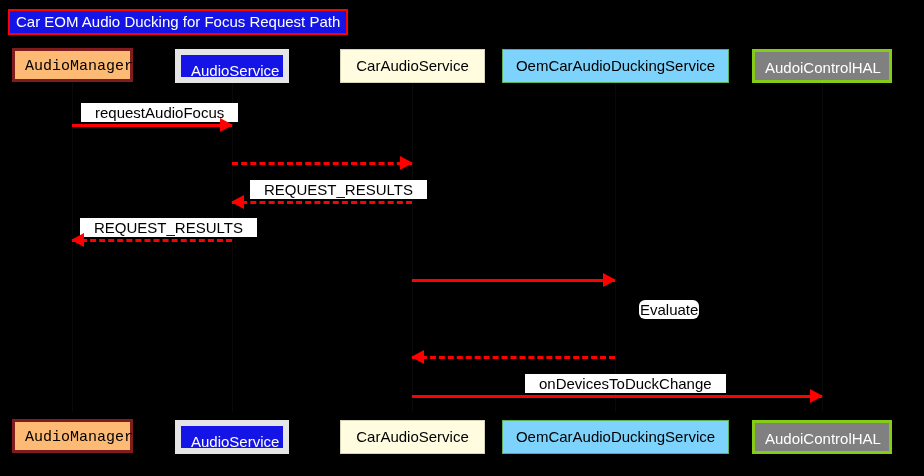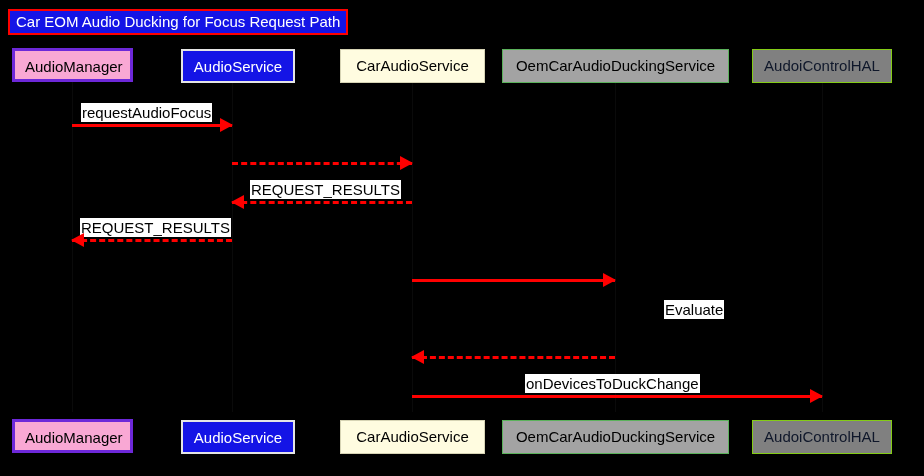--- a/index.html
+++ b/index.html
@@ -44,44 +44,44 @@
     position: absolute;
     box-sizing: border-box;
     height: 34px;
     line-height: 32px;
     text-align: center;
     font-size: 15px;
     white-space: nowrap;
     padding: 0 10px;
   }
   .p-white {
-    background: #f9a8d4;
-    border: 3px solid #6d28d9;
-    color: #000000;
+    background: #fdba74;
+    border: 3px solid #7f1d1d;
+    color: #000000;
+    font-family: Liberation Mono, monospace;
   }
   .p-blue {
     background: #1414E6;
-    border: 2px solid #e5e5e5;
+    border: 6px solid #e5e5e5;
     color: #FFFFFF;
-    margin-left: 6px;
   }
   .p-cream {
     background: #FFFCE0;
     border: 1px solid #D6D3B4;
     color: #000000;
   }
   .p-green {
-    background: #a3a3a3;
+    background: #7dd3fc;
     border: 1px solid #5BB25B;
     color: #000000;
   }
   .p-gray {
     background: #808080;
-    border: 1px solid #84cc16;
-    color: #0f172a;
+    border: 3px solid #84cc16;
+    color: #ffffff;
   }
 
   
   .lifeline {
     position: absolute;
     width: 1px;
     background: #0A0A0A;
   }
 
   
@@ -116,21 +116,21 @@
     border-right: 13px solid #FF0000;
   }
 
   .msg-label {
     position: absolute;
     background: #FFFFFF;
     color: #000000;
     font-size: 15px;
     line-height: 19px;
     white-space: nowrap;
-    padding: 0 1px;
+    padding: 0 14px;
   }
 
   .note-label {
     position: absolute;
     background: #FFFFFF;
     color: #000000;
     font-size: 15px;
     line-height: 19px;
     white-space: nowrap;
     padding: 0 1px;
@@ -190,21 +190,21 @@
   <div class="msg dashed to-left" style="left:72px; top:239px; width:160px;">
     <div class="line" style="width:160px;"></div>
     <div class="head"></div>
   </div>
 
   <div class="msg to-right" style="left:412px; top:279px; width:203px;">
     <div class="line" style="width:203px;"></div>
     <div class="head"></div>
   </div>
 
-  <div class="note-label" style="left:664px; top:300px;">Evaluate</div>
+  <div class="note-label" style="left:639px; top:300px;border-radius:6px;">Evaluate</div>
 
   <div class="msg dashed to-left" style="left:412px; top:356px; width:203px;">
     <div class="line" style="width:203px;"></div>
     <div class="head"></div>
   </div>
 
   <div class="msg-label" style="left:525px; top:374px;">onDevicesToDuckChange</div>
   <div class="msg to-right" style="left:412px; top:395px; width:410px;">
     <div class="line" style="width:410px;"></div>
     <div class="head"></div>

